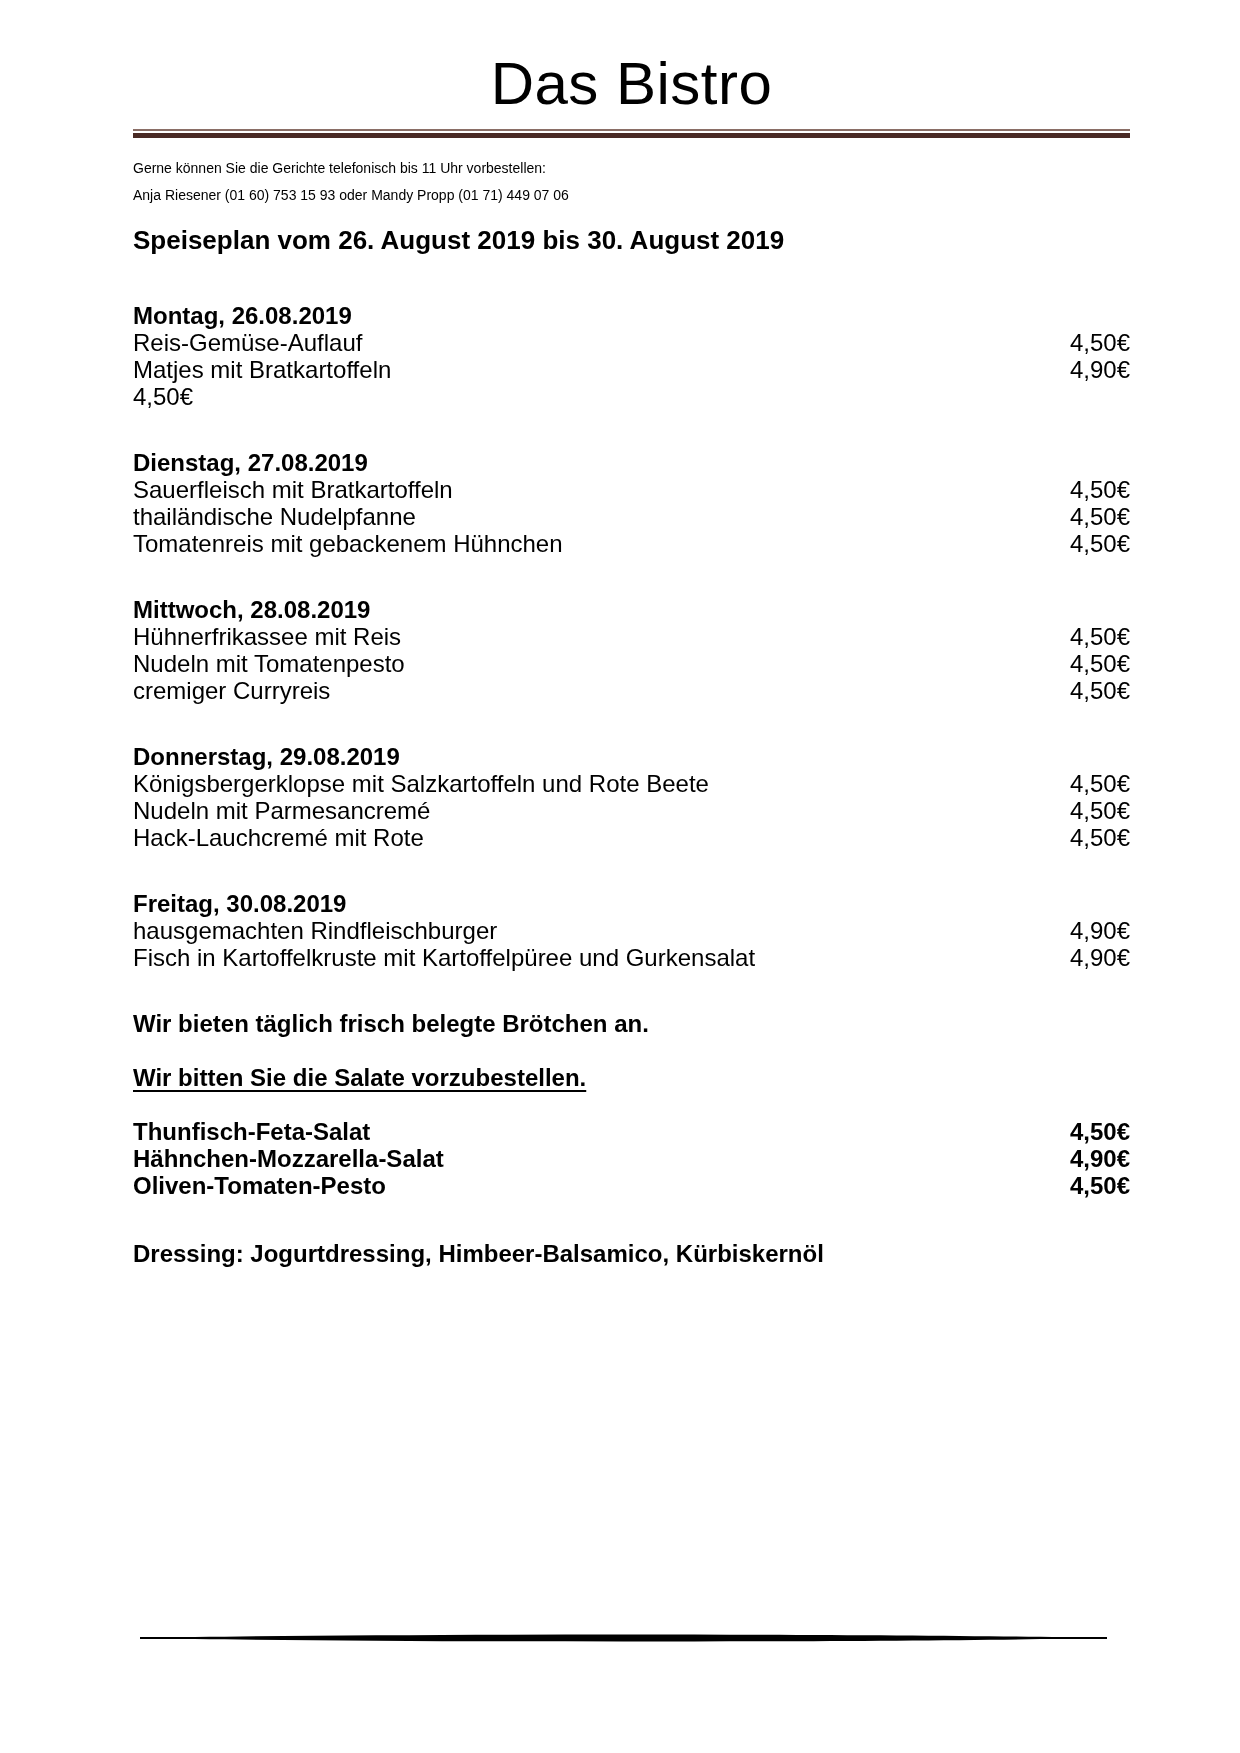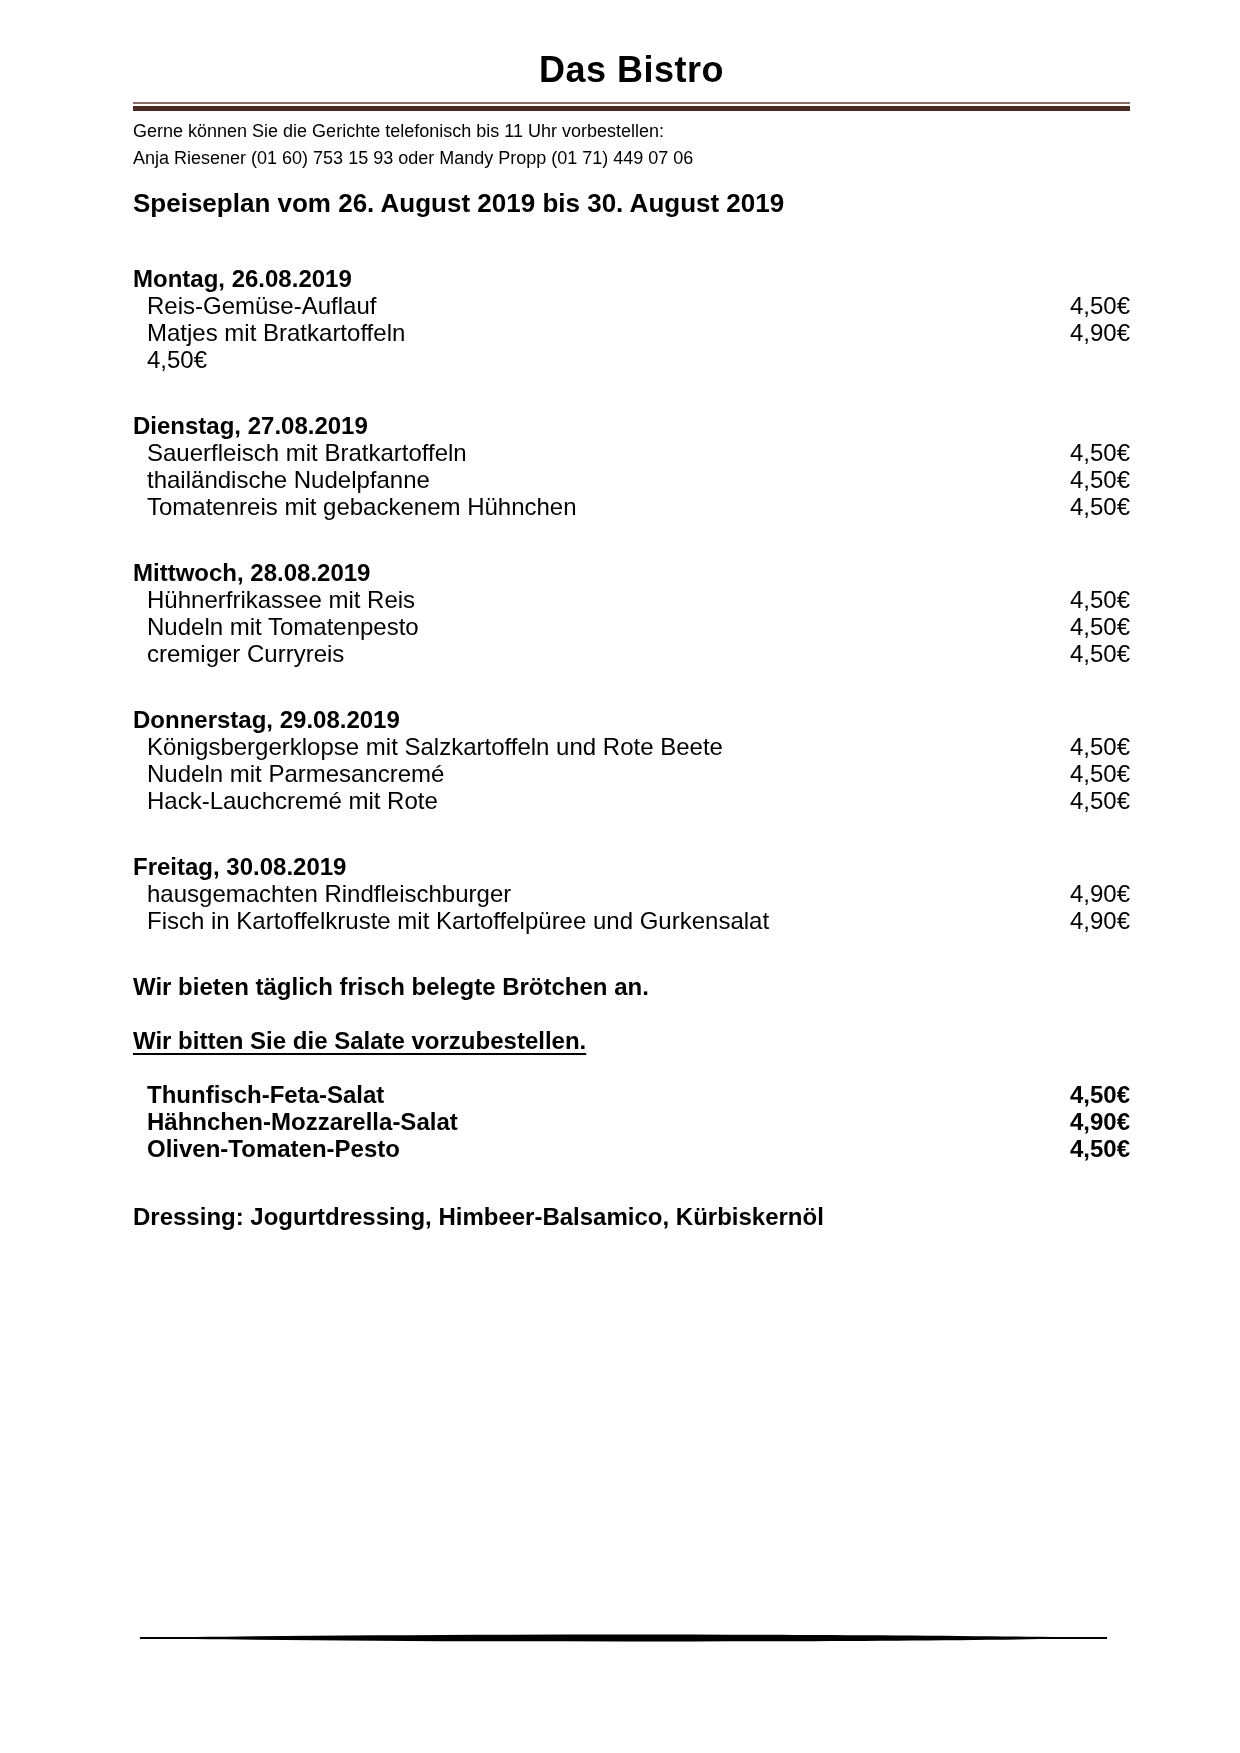--- a/index.html
+++ b/index.html
@@ -18,46 +18,46 @@
     position:relative;
     width:1240px;height:1753px;
     background:#ffffff;
     overflow:hidden;
   }
   .content{
     padding:0 110px 0 133px;
   }
   .doc-title{
     margin:50px 0 0 0;
-    font-size:36px;
-    font-weight:bold;
+    font-size:60px;
+    font-weight:normal;
     text-align:center;
     line-height:1.12;
     letter-spacing:0.5px;
   }
   .title-rule{margin-top:12px;}
   .title-rule .thin{height:2px;background:var(--rule-thin);}
   .title-rule .thick{height:5px;background:var(--rule-thick);margin-top:2px;}
   .contact{
-    margin-top:7px;
-    font-size:18px;
+    margin-top:17px;
+    font-size:14px;
     line-height:27px;
   }
   .subtitle{
     margin-top:16px;
     font-size:26px;
     font-weight:bold;
     text-align:left;
     line-height:30px;
   }
   .days{margin-top:47px;}
   .day{font-size:24px;line-height:27px;}
   .day + .day{margin-top:39px;}
   .day-label{font-weight:bold;}
-  .row{display:flex;justify-content:space-between;align-items:center;margin-left:14px;}
+  .row{display:flex;justify-content:space-between;align-items:center;}
   .item-name{white-space:nowrap;}
   .item-price{white-space:nowrap;}
   .note{
     font-size:24px;
     font-weight:bold;
     line-height:27px;
   }
   .note-broetchen{margin-top:39px;}
   .note-salate{margin-top:27px;text-decoration:underline;text-underline-offset:4px;}
   .salads{

